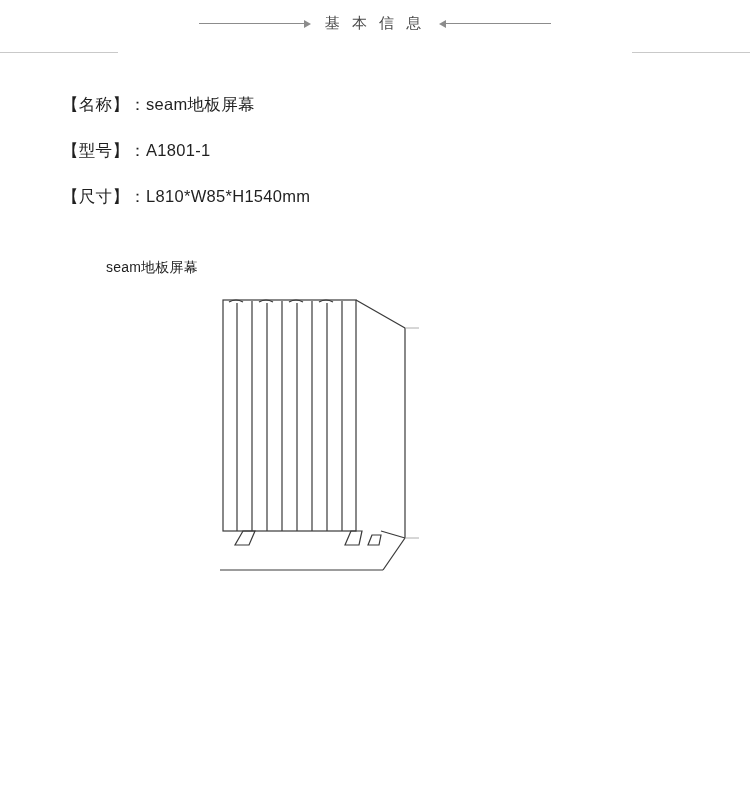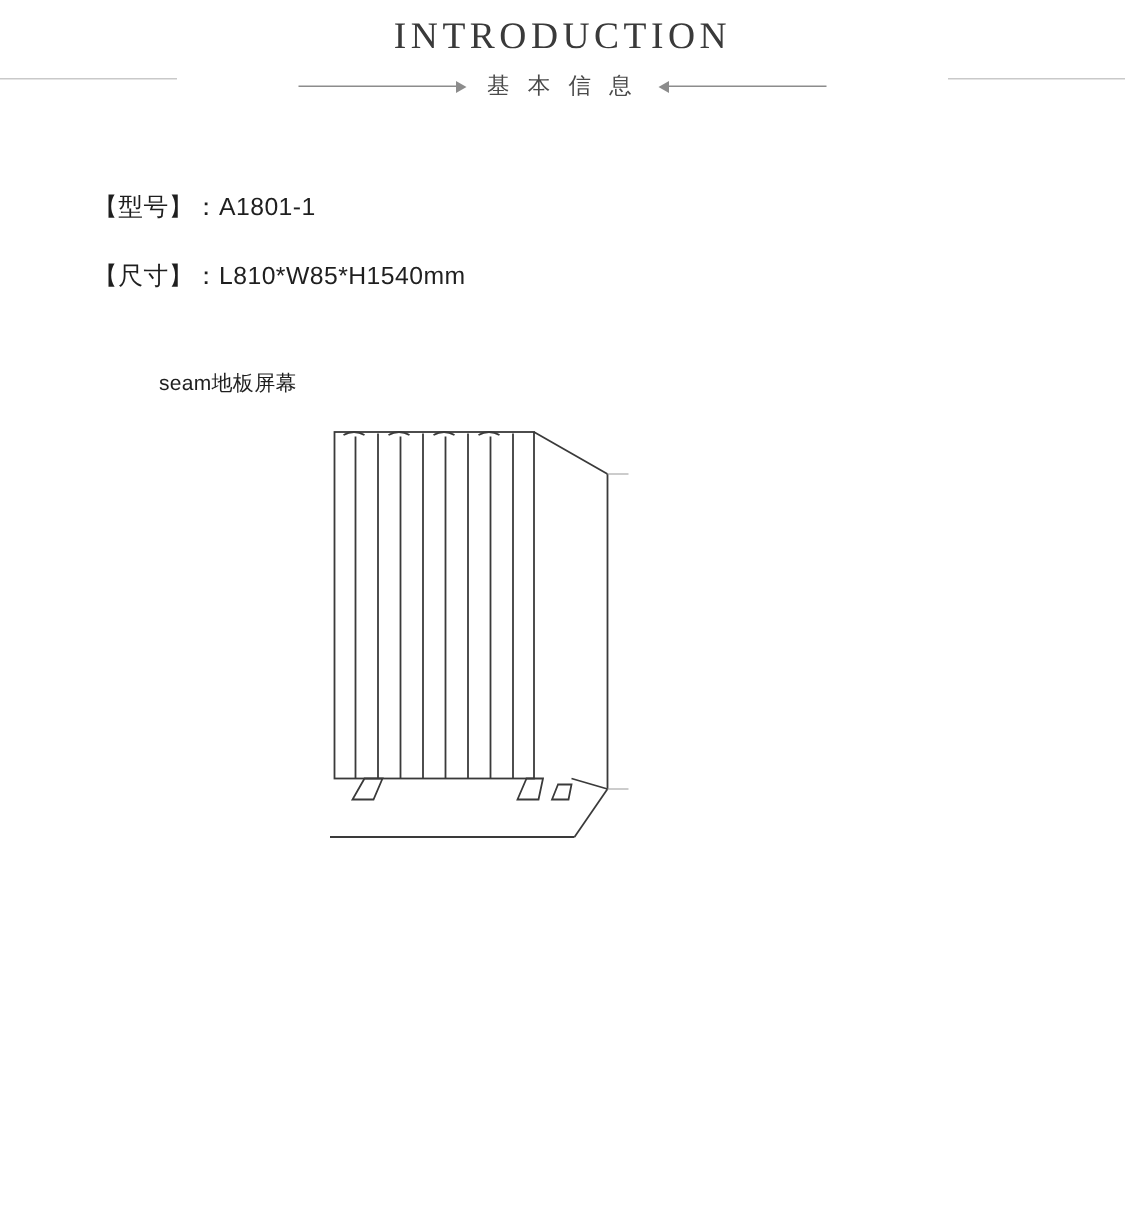--- a/index.html
+++ b/index.html
@@ -116,36 +116,38 @@
     margin: 0 auto;
   }
 </style>
 </head>
 <body>
 
 <div class="header">
   <div class="hr-left"></div>
   <div class="hr-right"></div>
 
-  <div class="header-title">INTRODUCTION</div>
 
   <div class="header-sub-row">
     <div class="rule-wrap">
       <div class="rule-line"></div>
       <div class="arrow-right"></div>
     </div>
     <div class="header-sub">基 本 信 息</div>
     <div class="rule-wrap">
       <div class="arrow-left"></div>
       <div class="rule-line"></div>
     </div>
   </div>
 </div>
 
 <div class="specs">
+  <div class="spec-row">
+    <span class="spec-label">【名称】：</span><span class="spec-value">seam地板屏幕</span>
+  </div>
   <div class="spec-row">
     <span class="spec-label">【型号】：</span><span class="spec-value">A1801-1</span>
   </div>
   <div class="spec-row">
     <span class="spec-label">【尺寸】：</span><span class="spec-value">L810*W85*H1540mm</span>
   </div>
 </div>
 
 <div class="drawing-caption">seam地板屏幕</div>
 

